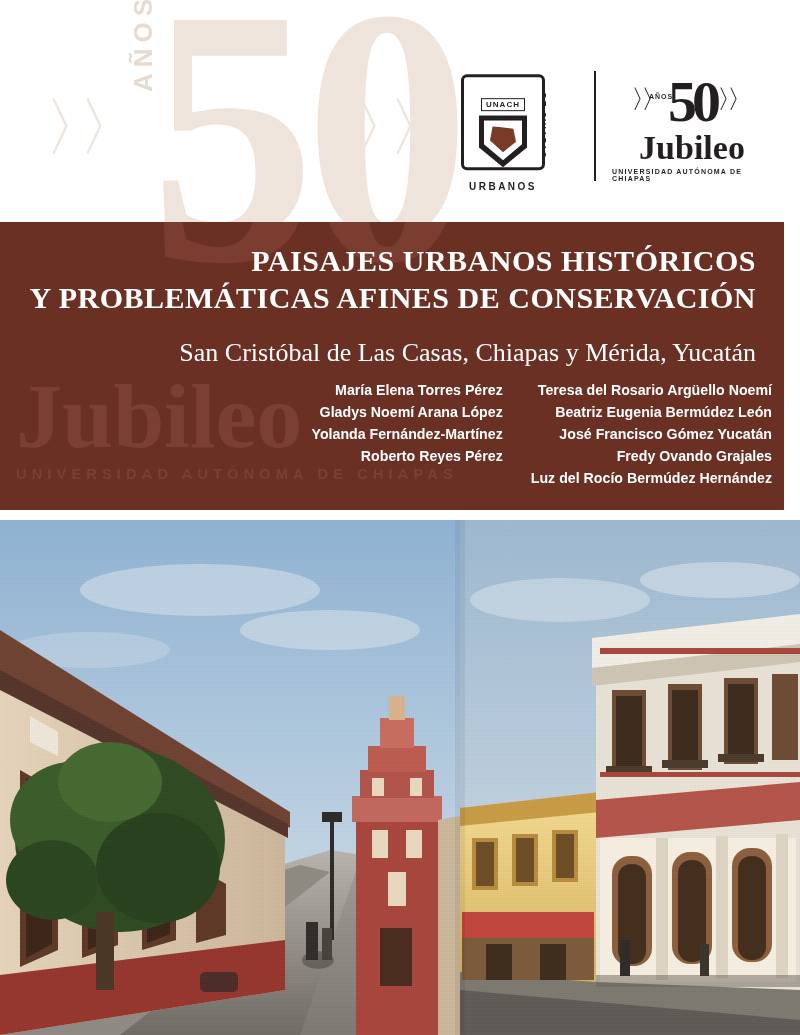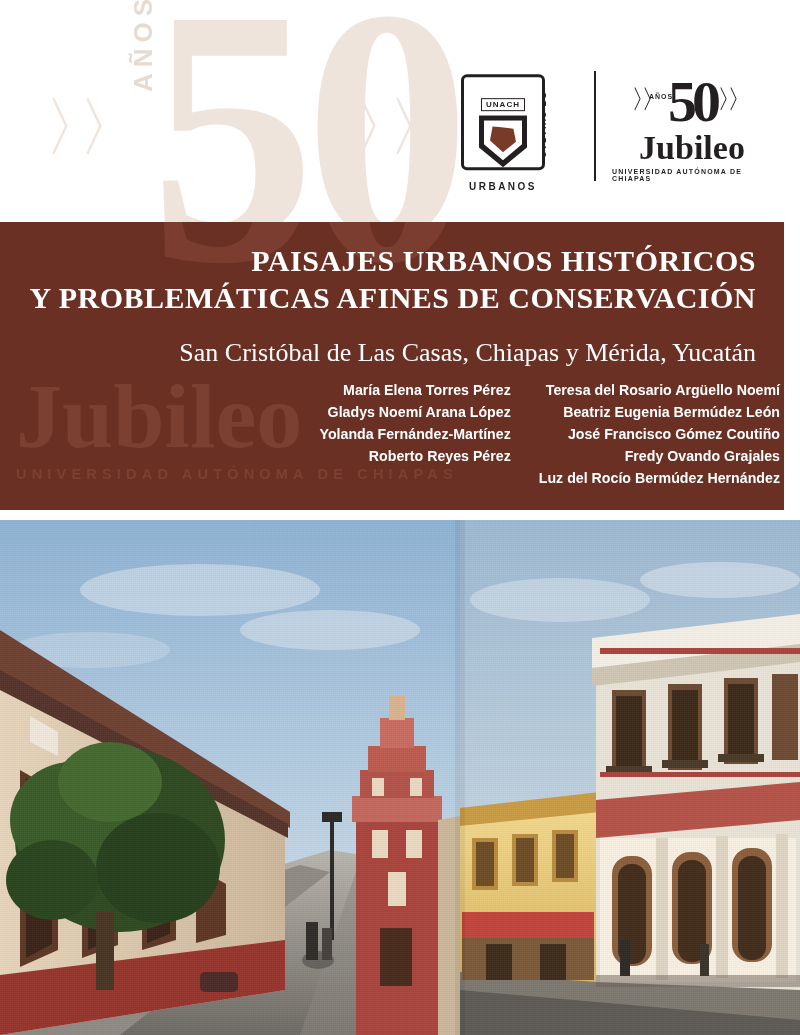--- a/index.html
+++ b/index.html
@@ -244,21 +244,21 @@
     margin-top: 20px;
   }
   .authors {
     position: absolute;
     top: 157px;
     left: 0;
     width: 800px;
     display: flex;
     justify-content: flex-end;
     gap: 28px;
-    padding-right: 20px;
+    padding-right: 28px;
   }
   .authors-col {
     text-align: right;
   }
   .author {
     font-family: "Liberation Sans", sans-serif;
     font-weight: bold;
     font-size: 14.2px;
     color: #ffffff;
     line-height: 1.55;
@@ -339,21 +339,21 @@
     <div class="authors">
       <div class="authors-col">
         <div class="author">María Elena Torres Pérez</div>
         <div class="author">Gladys Noemí Arana López</div>
         <div class="author">Yolanda Fernández-Martínez</div>
         <div class="author">Roberto Reyes Pérez</div>
       </div>
       <div class="authors-col">
         <div class="author">Teresa del Rosario Argüello Noemí</div>
         <div class="author">Beatriz Eugenia Bermúdez León</div>
-        <div class="author">José Francisco Gómez Coutiño</div>
+        <div class="author">José Francisco Gómez Yucatán</div>
         <div class="author">Fredy Ovando Grajales</div>
         <div class="author">Luz del Rocío Bermúdez Hernández</div>
       </div>
     </div>
   </div>
 
   <div class="photo">
     <svg viewBox="0 0 800 515" preserveAspectRatio="none">
       <defs>
         <linearGradient id="skyA" x1="0" y1="0" x2="0" y2="1">

